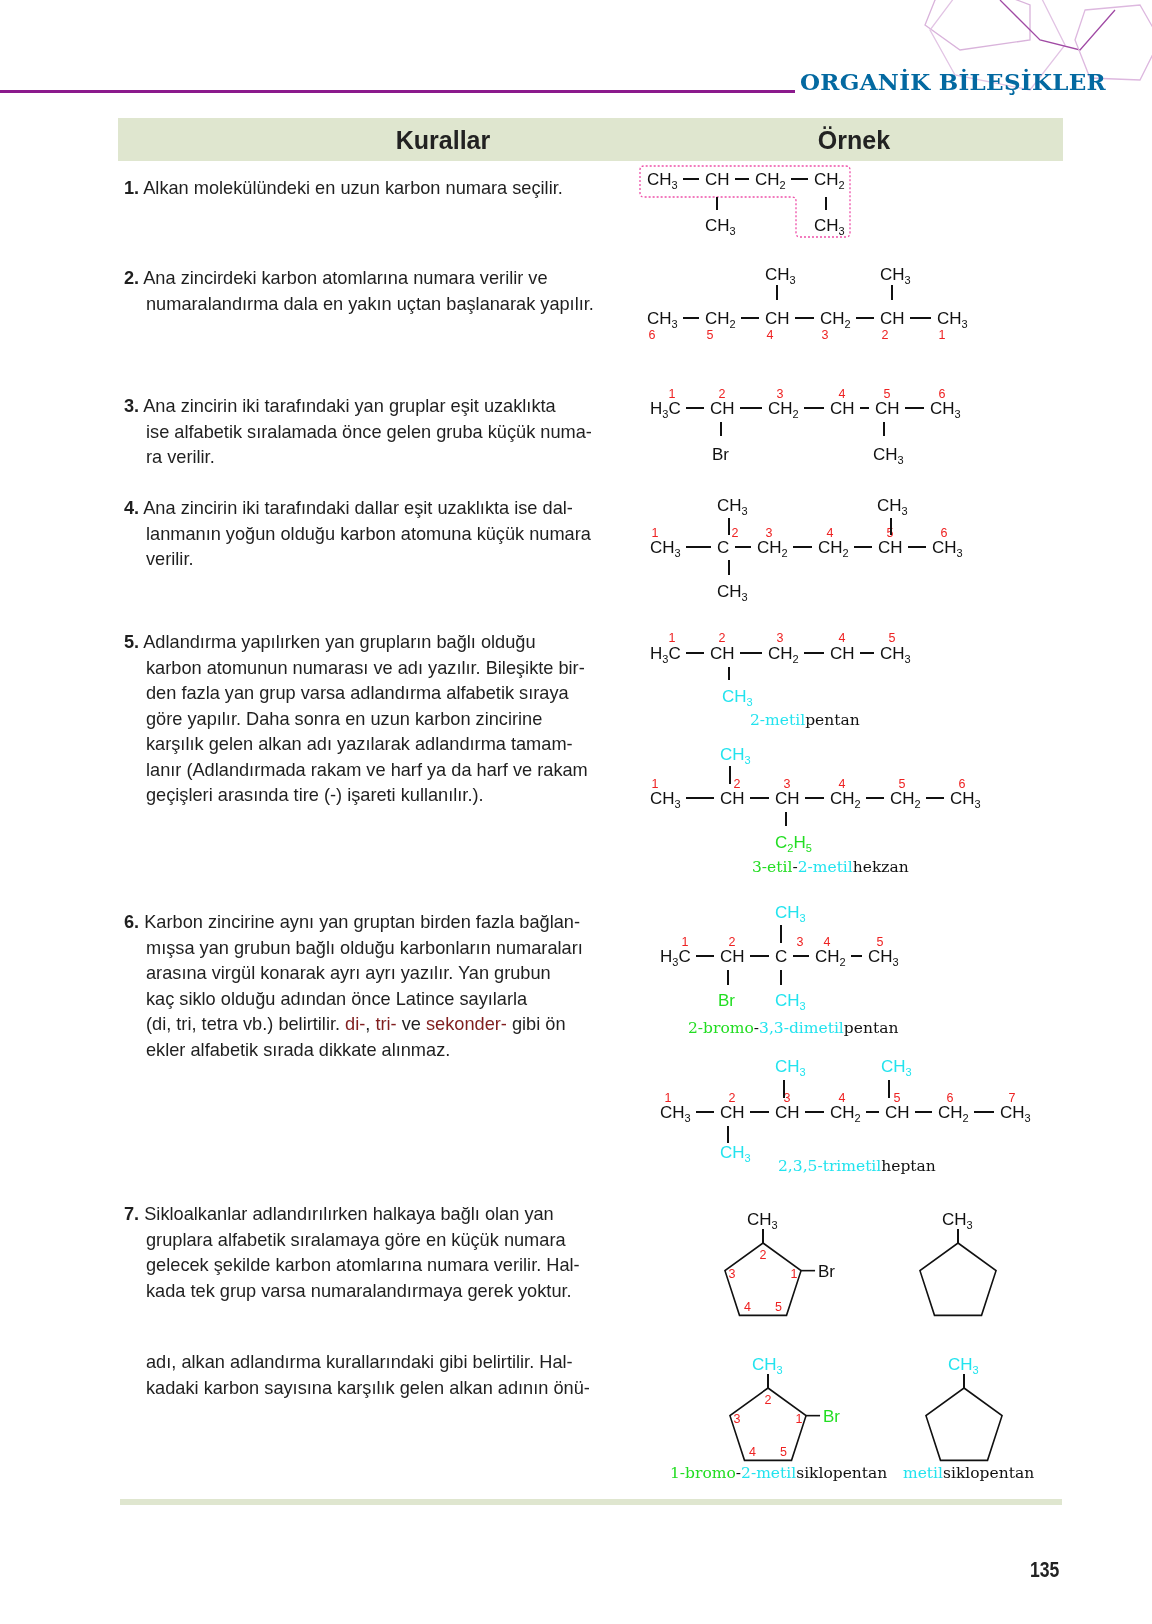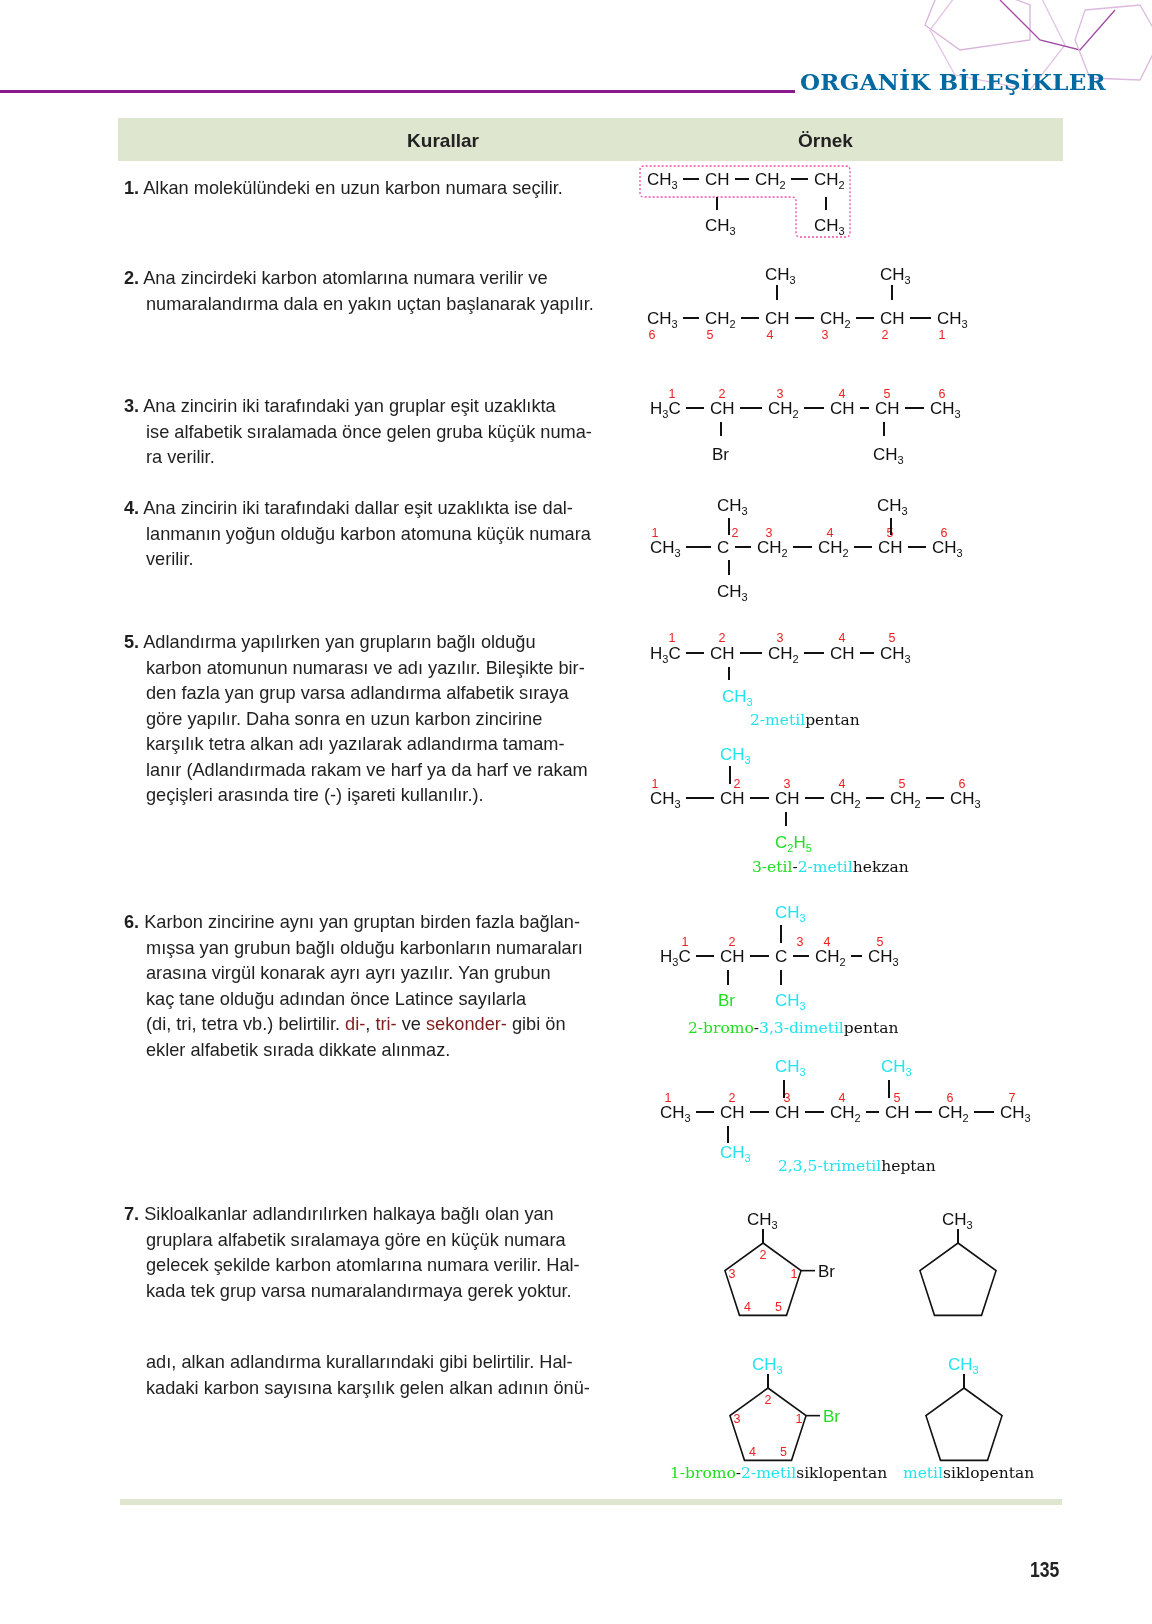--- a/index.html
+++ b/index.html
@@ -4,23 +4,23 @@
 <style>
   html, body { margin:0; padding:0; background:#ffffff; }
   body { width:1152px; height:1624px; position:relative; overflow:hidden;
          font-family:"DejaVu Sans", sans-serif; color:#1a1a1a; }
   .deco { position:absolute; left:0; top:0; width:1152px; height:130px; }
   .header-line { position:absolute; left:0; top:90px; width:795px; height:3px; background:#8b1a8c; }
   .header-title { position:absolute; left:800px; top:68px; font-family:"DejaVu Serif", serif;
                   font-weight:bold; font-size:23px; color:#0369a1; letter-spacing:0.3px; }
   .table-head { position:absolute; left:118px; top:118px; width:945px; height:43px; background:#dfe6cf; }
   .th { position:absolute; top:0; height:43px; line-height:45px; font-family:"Liberation Sans", sans-serif;
-        font-weight:bold; font-size:19px; color:#222; }
+        font-weight:bold; font-size:25px; color:#222; }
   .th-rules { left:225px; width:200px; text-align:center; }
-  .th-example { left:680px; width:200px; }
+  .th-example { left:636px; width:200px; text-align:center; }
   .rule { position:absolute; left:124px; width:520px; font-family:"Liberation Sans", sans-serif;
           font-size:18.2px; line-height:25.5px; color:#1f1f1f; }
   .rule .num { font-weight:bold; }
   .rule .line { display:block; white-space:nowrap; }
   .rule .line.indent { padding-left:22px; }
   .g { color:#7f1d1d; }
   .footer-bar { position:absolute; left:120px; top:1499px; width:942px; height:6px; background:#dfe6cf; }
   .page-num { position:absolute; left:1030px; top:1557px; font-family:"Liberation Sans", sans-serif;
               font-weight:bold; font-size:22px; color:#222; transform:scaleX(0.8); transform-origin:left; }
 </style>
@@ -59,29 +59,29 @@
 <div class="rule" style="top:496px">
   <span class="line"><span class="num">4.</span> <span>Ana zincirin iki tarafındaki dallar eşit uzaklıkta ise dal-</span></span>
   <span class="line indent">lanmanın yoğun olduğu karbon atomuna küçük numara</span>
   <span class="line indent">verilir.</span>
 </div>
 <div class="rule" style="top:630px">
   <span class="line"><span class="num">5.</span> <span>Adlandırma yapılırken yan grupların bağlı olduğu</span></span>
   <span class="line indent">karbon atomunun numarası ve adı yazılır. Bileşikte bir-</span>
   <span class="line indent">den fazla yan grup varsa adlandırma alfabetik sıraya</span>
   <span class="line indent">göre yapılır. Daha sonra en uzun karbon zincirine</span>
-  <span class="line indent">karşılık tetra alkan adı yazılarak adlandırma tamam-</span>
+  <span class="line indent">karşılık gelen alkan adı yazılarak adlandırma tamam-</span>
   <span class="line indent">lanır (Adlandırmada rakam ve harf ya da harf ve rakam</span>
   <span class="line indent">geçişleri arasında tire (-) işareti kullanılır.).</span>
 </div>
 <div class="rule" style="top:910px">
   <span class="line"><span class="num">6.</span> <span>Karbon zincirine aynı yan gruptan birden fazla bağlan-</span></span>
   <span class="line indent">mışsa yan grubun bağlı olduğu karbonların numaraları</span>
   <span class="line indent">arasına virgül konarak ayrı ayrı yazılır. Yan grubun</span>
-  <span class="line indent">kaç tane olduğu adından önce Latince sayılarla</span>
+  <span class="line indent">kaç siklo olduğu adından önce Latince sayılarla</span>
   <span class="line indent"><span>(di, tri, tetra vb.) belirtilir. </span><span class="g">di-</span><span>, </span><span class="g">tri-</span><span> ve </span><span class="g">sekonder-</span><span> gibi ön</span></span>
   <span class="line indent">ekler alfabetik sırada dikkate alınmaz.</span>
 </div>
 <div class="rule" style="top:1202px">
   <span class="line"><span class="num">7.</span> <span>Sikloalkanlar adlandırılırken halkaya bağlı olan yan</span></span>
   <span class="line indent">gruplara alfabetik sıralamaya göre en küçük numara</span>
   <span class="line indent">gelecek şekilde karbon atomlarına numara verilir. Hal-</span>
   <span class="line indent">kada tek grup varsa numaralandırmaya gerek yoktur.</span>
 </div>
 <div class="rule" style="top:1350px">

